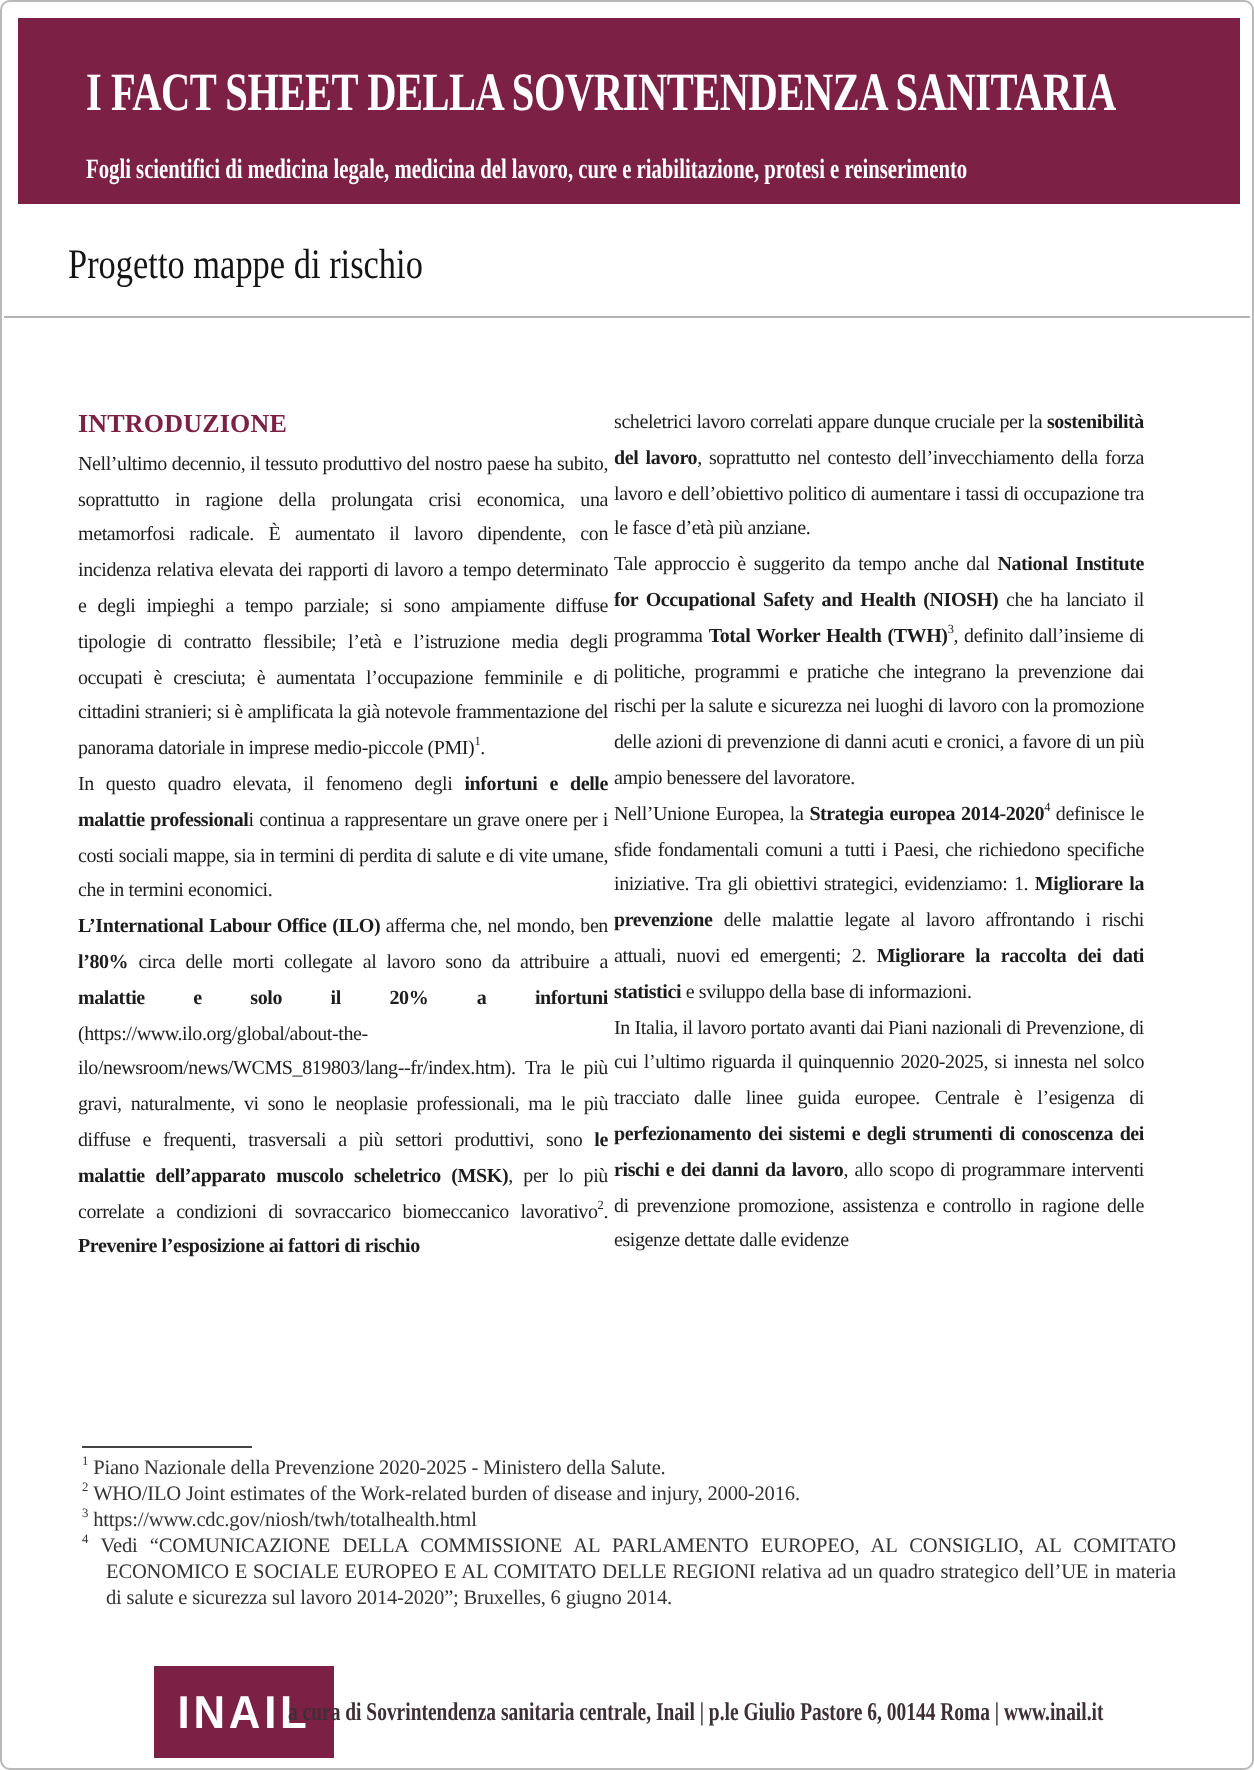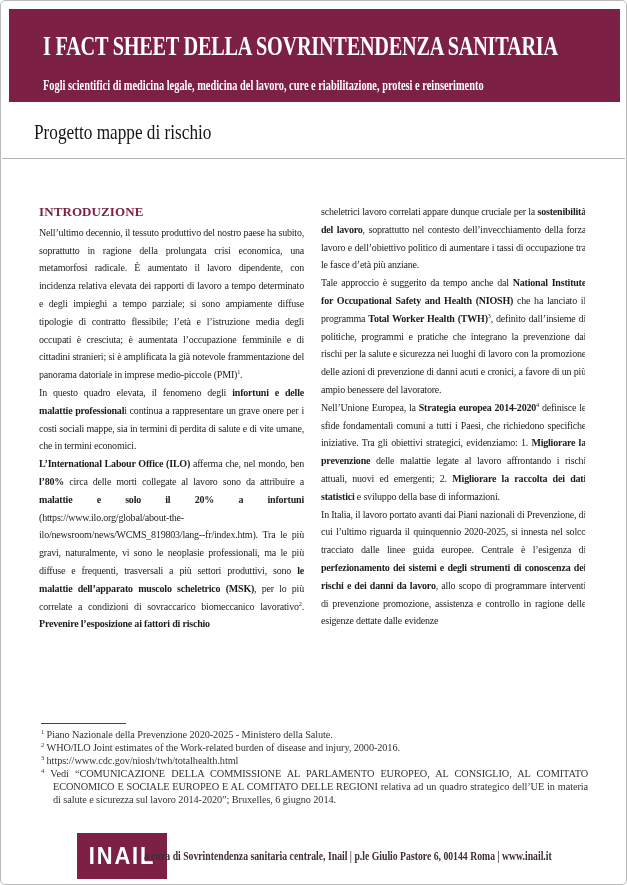--- a/index.html
+++ b/index.html
@@ -42,21 +42,21 @@
     font-size:21px;font-weight:normal;color:#151515;line-height:1.2;
     white-space:nowrap;transform:scaleX(0.82);transform-origin:left center;
   }
   .title-rule{
     position:absolute;left:1px;right:1px;top:157px;height:1px;
     background:var(--rule);
   }
   
   .columns{
     position:absolute;left:38px;top:202px;width:546px;height:518px;
-    display:flex;gap:17px;overflow:hidden;
+    display:flex;gap:3px;overflow:hidden;
   }
   .col{width:265px;flex:0 0 265px;}
   .section-heading{
     font-size:13px;font-weight:bold;color:var(--brand);
     letter-spacing:0.1px;margin:0 0 3px 0;line-height:17.8px;
   }
   .para{
     margin:0;font-size:10px;line-height:17.8px;letter-spacing:-0.2px;
     text-align:justify;color:var(--text);
   }

